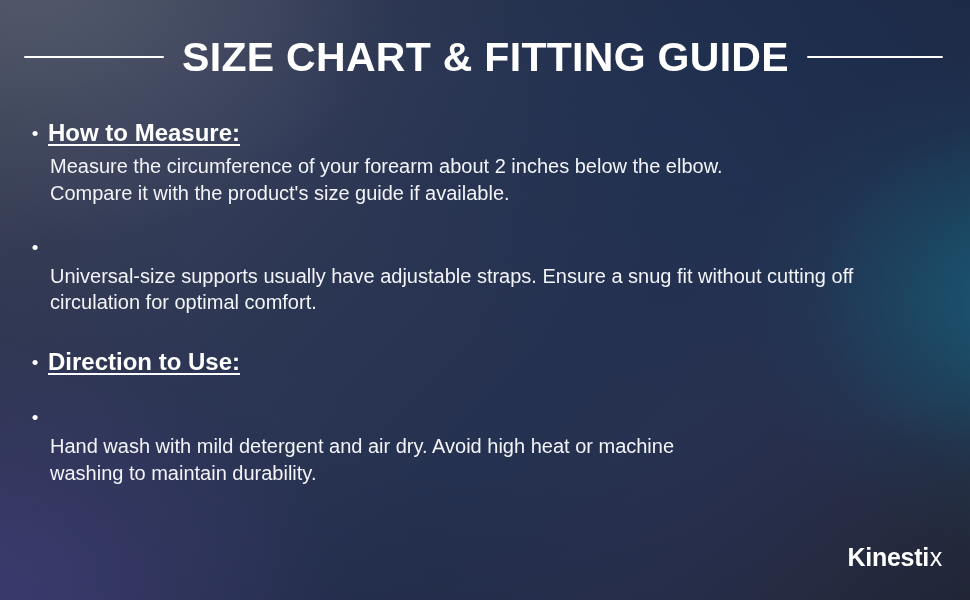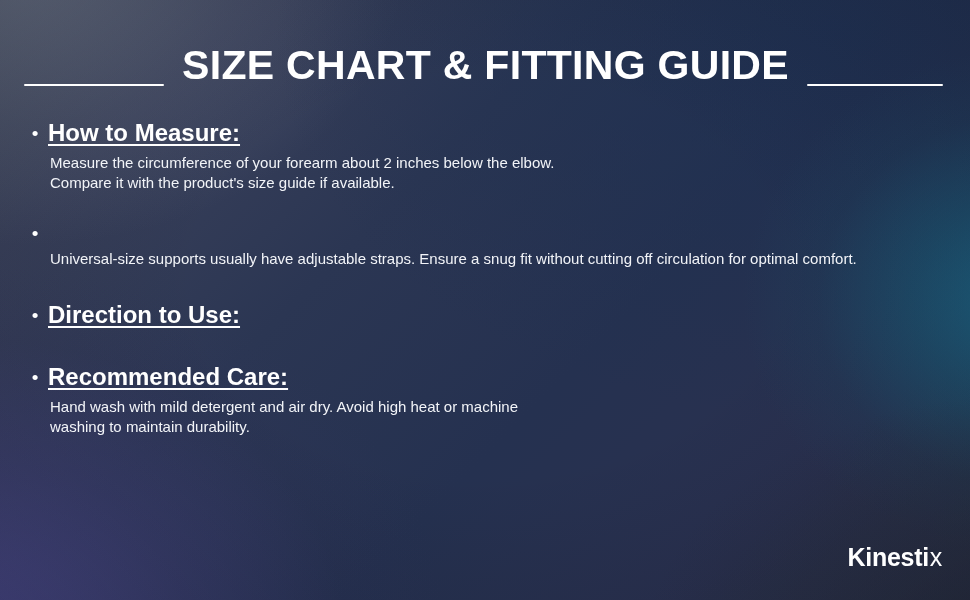--- a/index.html
+++ b/index.html
@@ -67,21 +67,21 @@
   }
 
   
   .title-row {
     position: absolute;
     left: 0;
     top: 28px;
     width: 970px;
     height: 58px;
     display: flex;
-    align-items: flex-end;
+    align-items: center;
     justify-content: center;
     gap: 0;
   }
   .rule {
     height: 2px;
     background: #ffffff;
     flex: 0 0 auto;
     border-radius: 1px;
   }
   .rule-left  { width: 140px; margin-right: 18px; margin-left: 22px; }
@@ -131,21 +131,21 @@
     font-weight: bold;
     line-height: 1.25;
     text-decoration: underline;
     text-underline-offset: 3px;
     text-decoration-thickness: 1.6px;
   }
   .section-body {
     margin: 0;
     padding: 0 0 0 20px;
     color: #f2f4f8;
-    font-size: 15px;
+    font-size: 20px;
     line-height: 1.34;
     font-weight: normal;
     max-width: 860px;
     white-space: pre-line;
   }
 
   
   .section.s1 { margin-bottom: 32px; }
   .section.s2 { margin-bottom: 31px; }
   .section.s3 { margin-bottom: 32px; }
@@ -214,21 +214,20 @@
       <div class="section s3">
         <div class="section-head">
           <span class="bullet">•</span>
           <span class="section-title">Direction to Use:</span>
         </div>
       </div>
 
       <div class="section s4">
         <div class="section-head">
           <span class="bullet">•</span>
-          <span class="section-title">Recommended Care:</span>
         </div>
         <p class="section-body">Hand wash with mild detergent and air dry. Avoid high heat or machine
 washing to maintain durability.</p>
       </div>
 
     </div>
 
     <div class="brand">
       <span class="brand-main">Kinesti</span>
       <span class="brand-mark">x</span>

